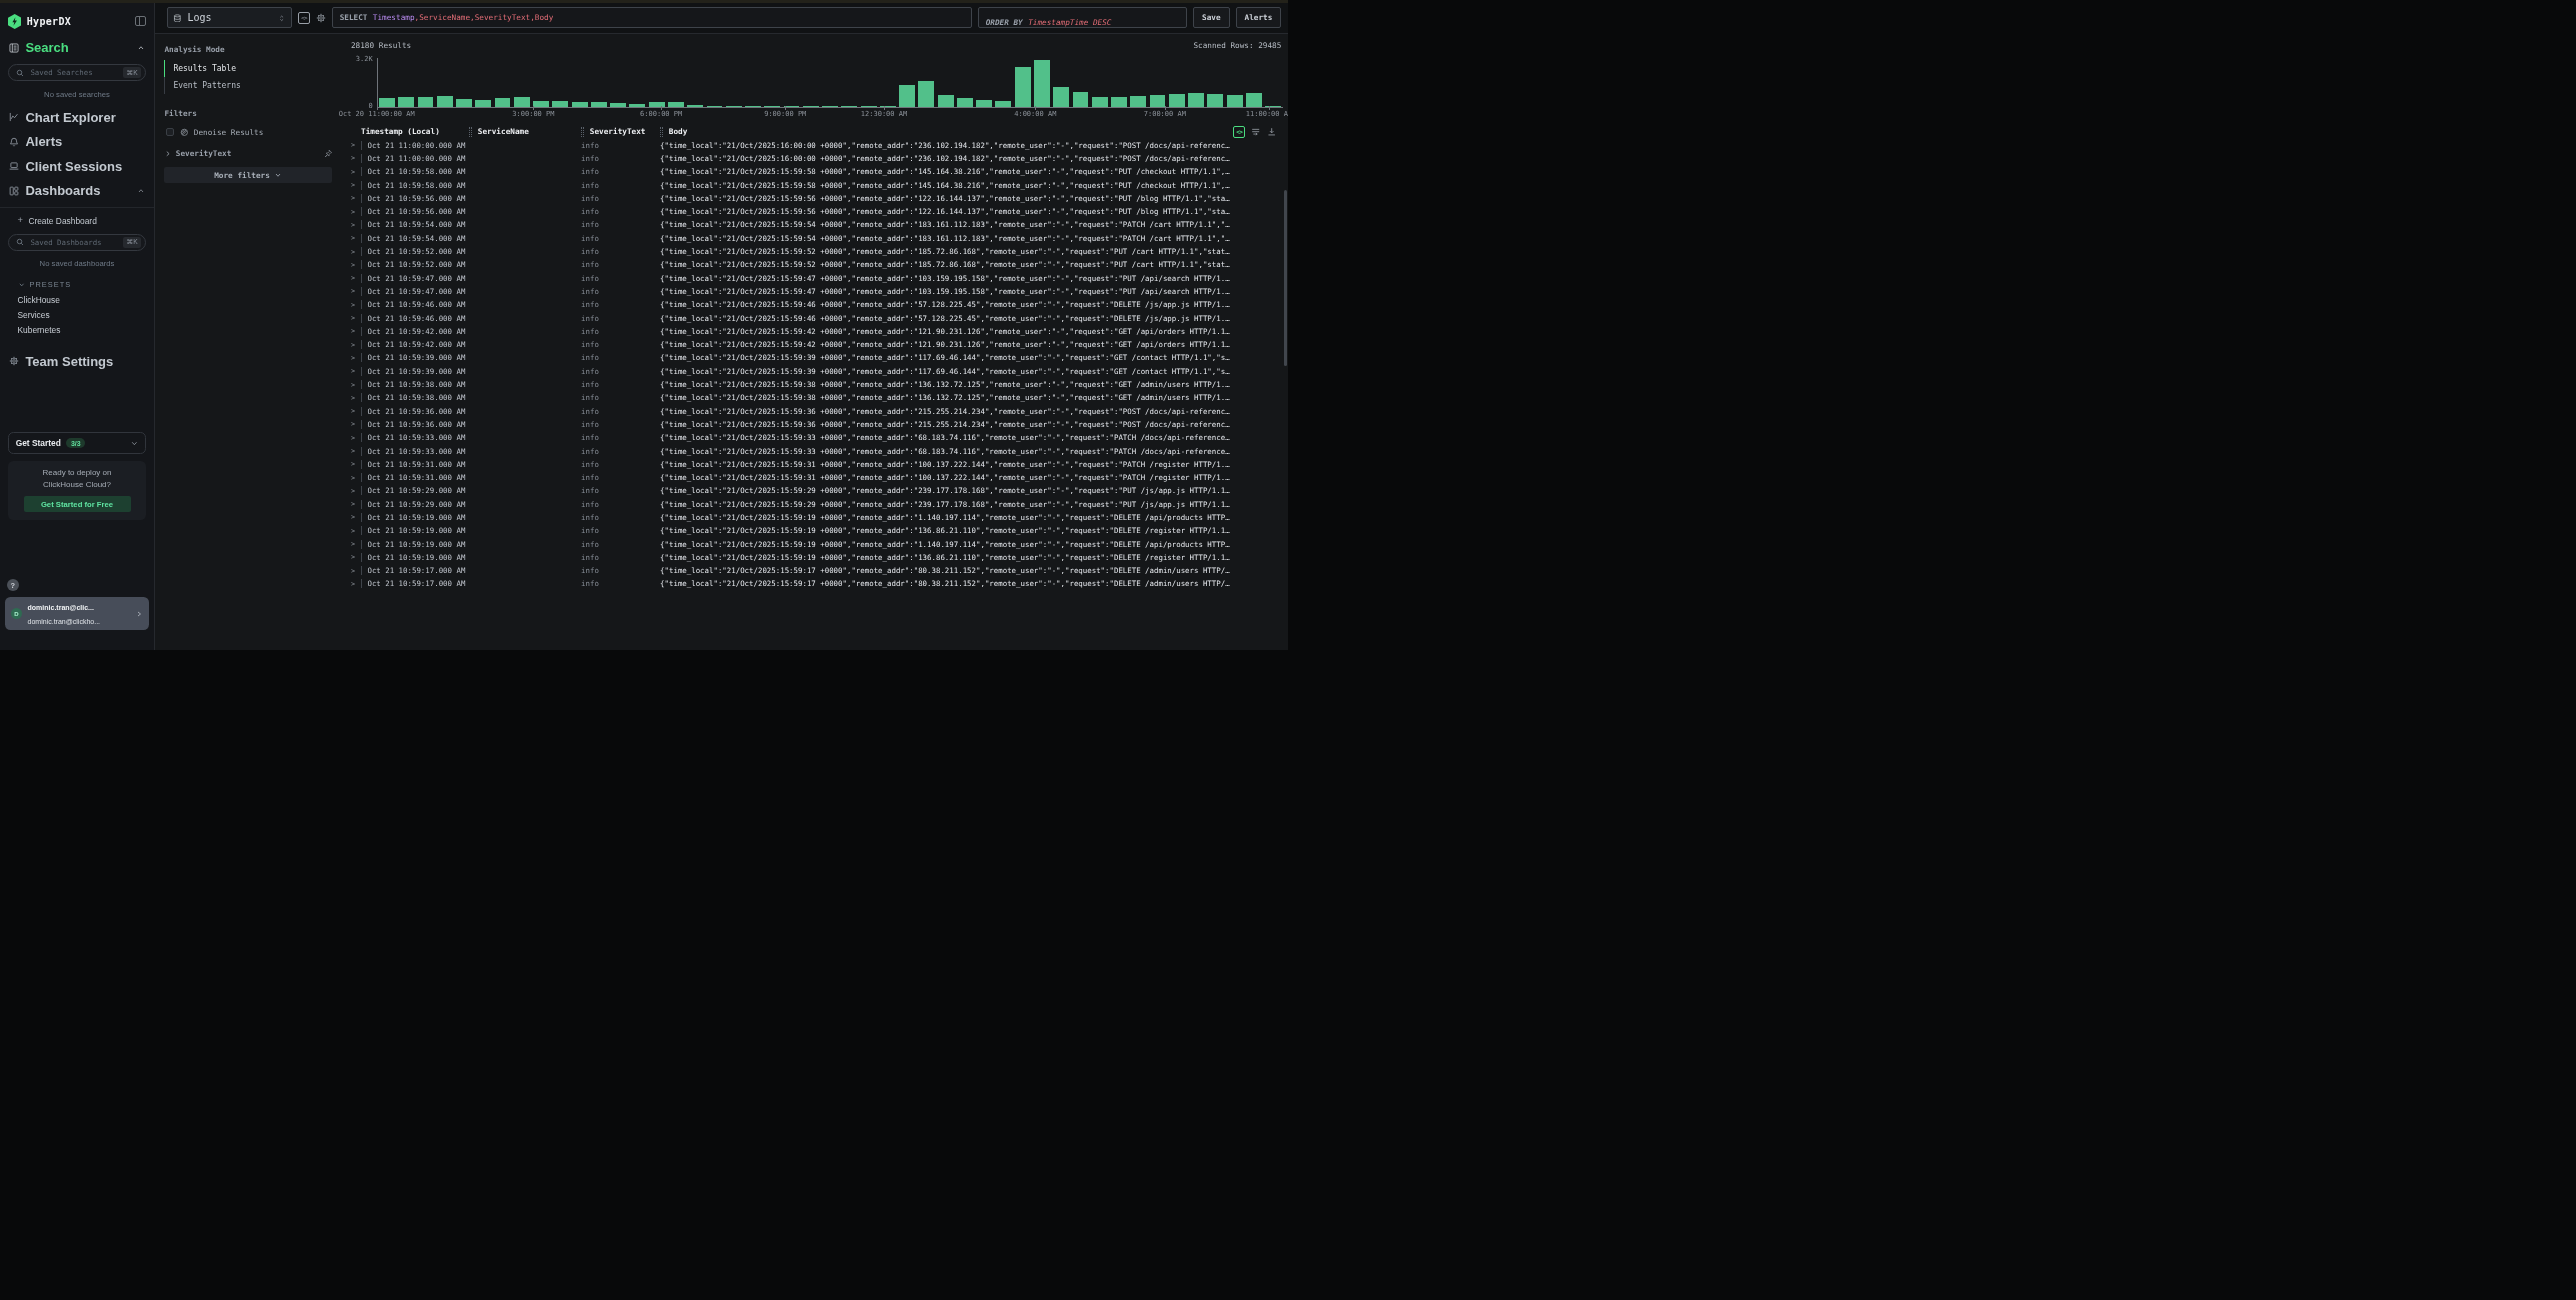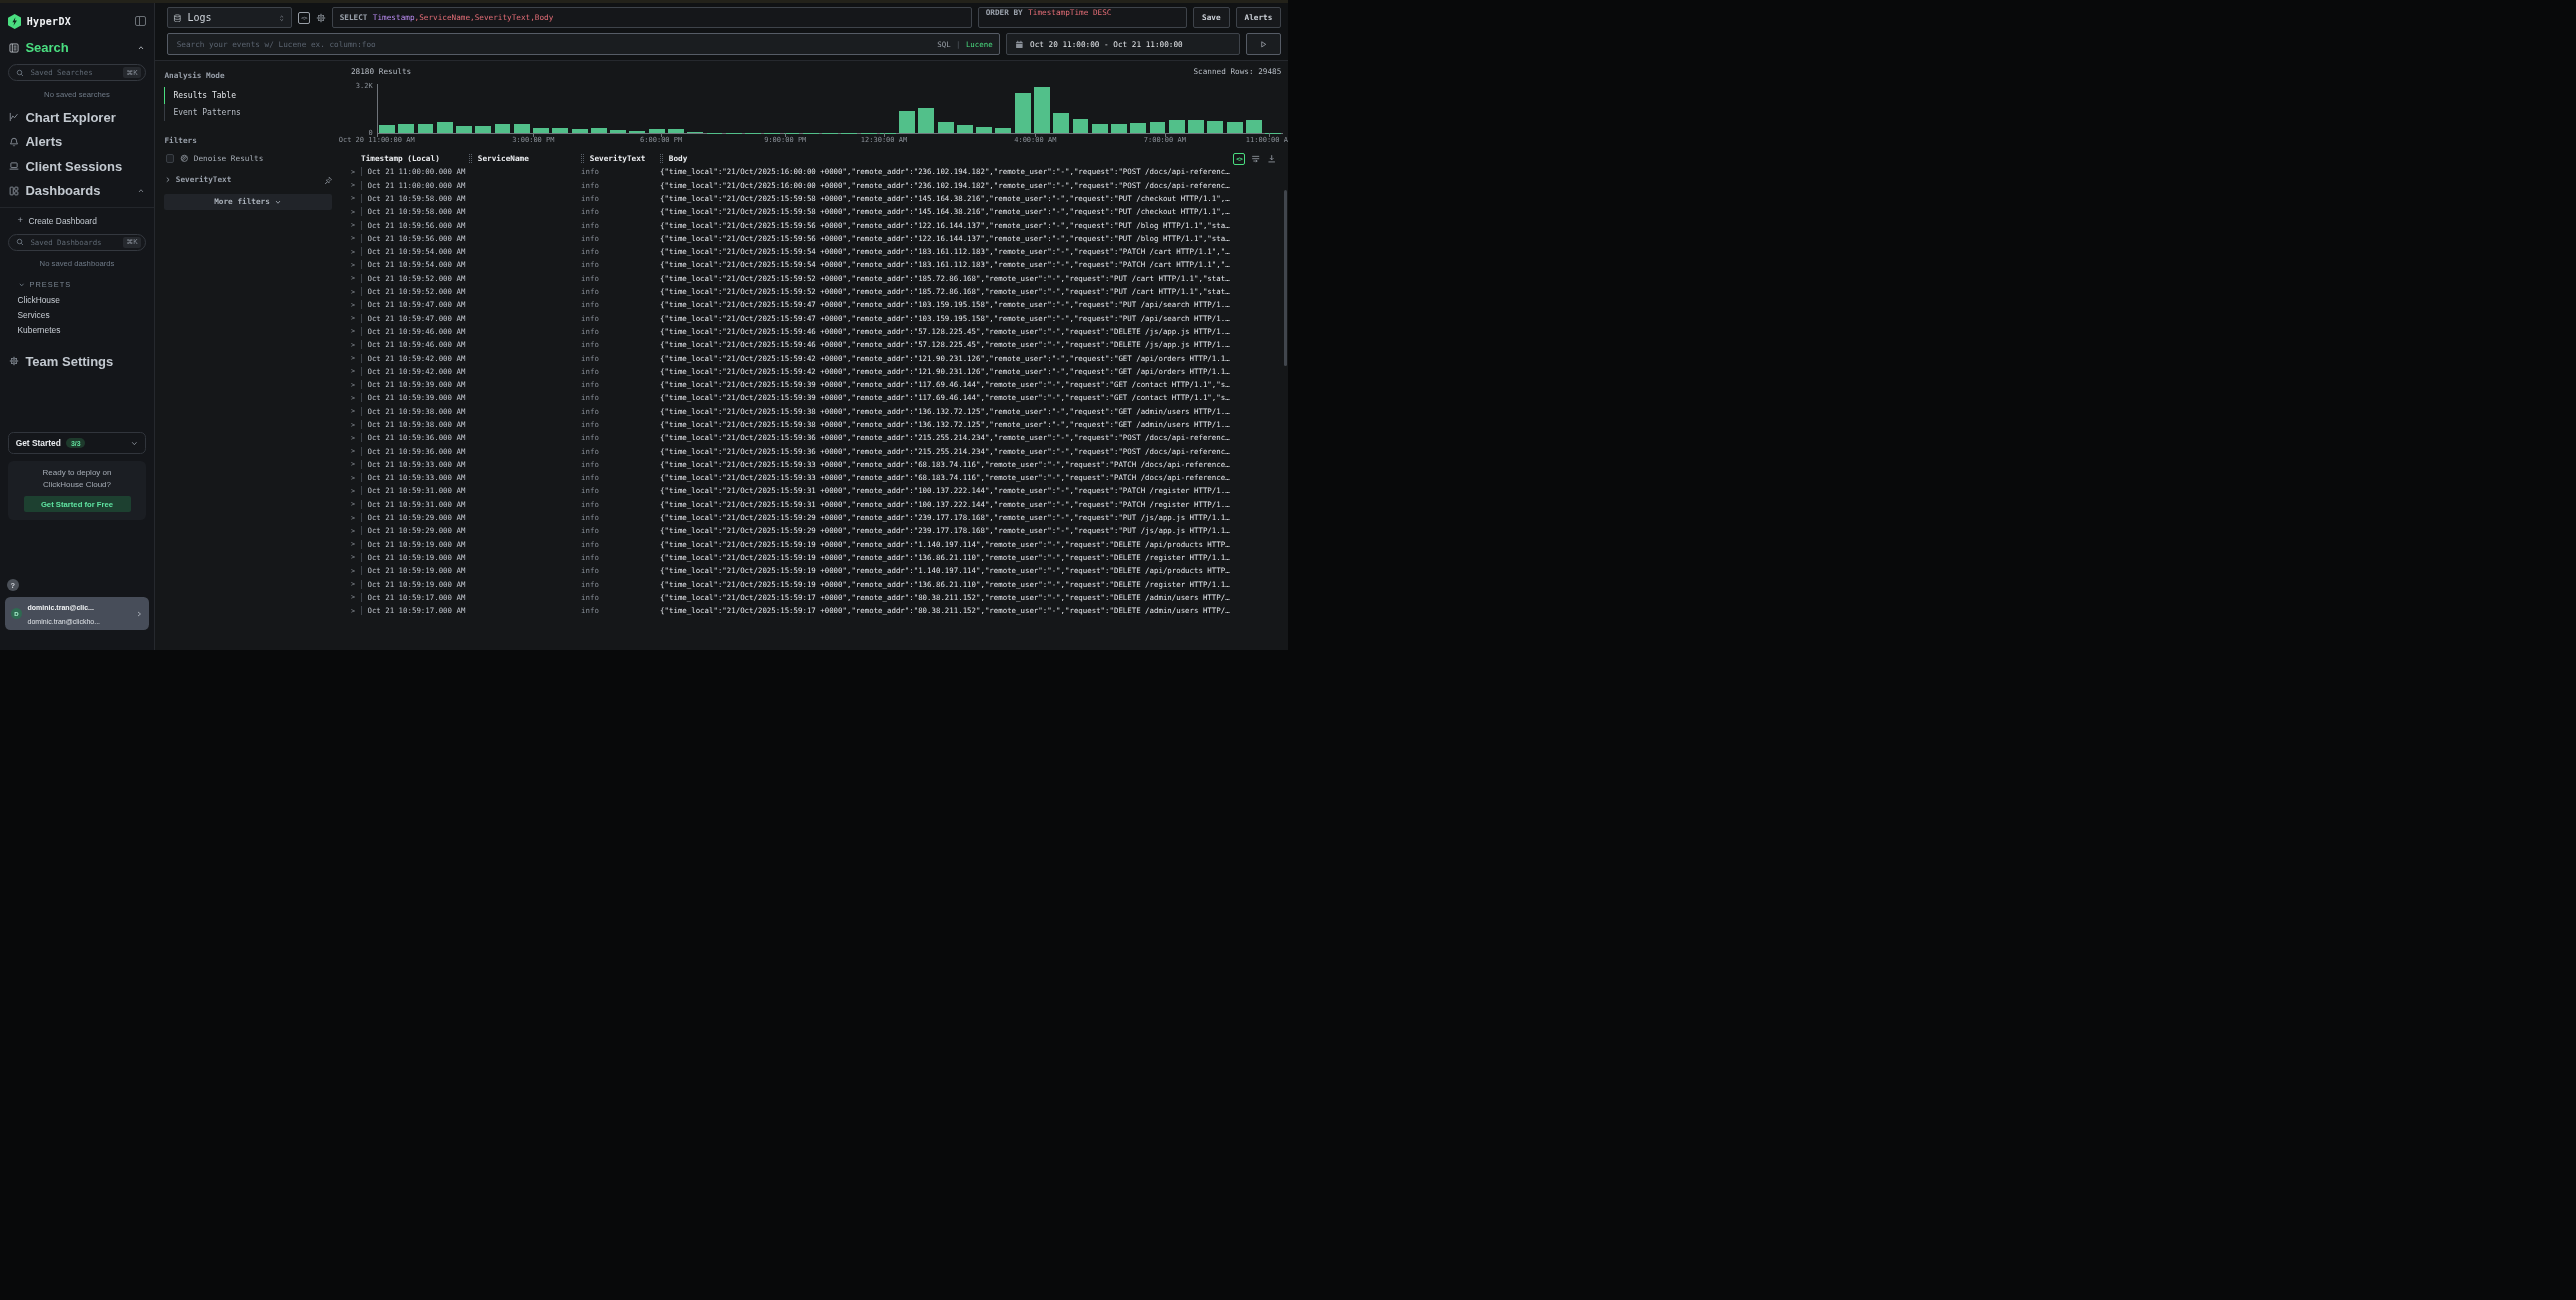--- a/index.html
+++ b/index.html
@@ -77,21 +77,21 @@
   .src-select .updown{margin-left:auto;color:#8b9199;}
   .iconbox{width:12px;height:12px;border:0.8px solid #9aa0a8;border-radius:2px;color:#9aa0a8;
            font-size:6px;display:flex;align-items:center;justify-content:center;letter-spacing:-0.7px;}
   .gearbtn{color:#9aa0a8;display:flex;align-items:center;}
   .sql-input{flex:1;height:21px;background:#15171a;border:0.7px solid #3e434a;border-radius:2px;
              display:flex;align-items:center;padding:0 6.7px;font-size:7.7px;white-space:nowrap;overflow:hidden;}
   .kw{color:#9ba2ac;font-weight:bold;margin-right:5.4px;}
   .tok-purple{color:#b98bf0;}
   .tok-red{color:#e06c75;}
   .order-input{width:209px;height:21px;background:#15171a;border:0.7px solid #3e434a;border-radius:2px;
-               display:flex;align-items:flex-start;padding:0 6.7px;font-size:7.7px;white-space:nowrap;overflow:hidden;}
+               display:flex;align-items:flex-end;padding:0 6.7px;font-size:7.7px;white-space:nowrap;overflow:hidden;font-style:italic;}
   .tb-btn{height:21px;background:#17191c;border:0.7px solid #3e434a;border-radius:2px;color:#ced3da;
           font-family:"DejaVu Sans Mono",monospace;font-size:7.7px;font-weight:bold;padding:0 8px;}
   .search-input{flex:1;height:22px;background:#1a1d20;border:0.7px solid #565c66;border-radius:2px;
                 display:flex;align-items:center;padding:0 6.7px;gap:5.4px;}
   .search-input input{flex:1;min-width:0;background:transparent;border:none;outline:none;color:#dfe3e8;
                       font-family:"DejaVu Sans Mono",monospace;font-size:7.7px;}
   .search-input input::placeholder{color:#5b6470;}
   .lang-sql{color:#9aa0a8;font-size:7.4px;}
   .lang-sep{color:#555b64;font-size:7.4px;}
   .lang-lucene{color:#4ade80;font-size:7.4px;}
@@ -325,42 +325,20 @@
             <span class="kw">SELECT</span>
             <span class="tok-purple">Timestamp</span>
               <span class="tok-red">,ServiceName,SeverityText,Body</span>
           </div>
           <div class="order-input">
             <span class="kw">ORDER BY</span>
             <span class="tok-red">TimestampTime DESC</span>
           </div>
           <button class="tb-btn">Save</button>
           <button class="tb-btn">Alerts</button>
-        </div>
-        <div class="tb-row">
-          <div class="search-input">
-            <input placeholder="Search your events w/ Lucene ex. column:foo" style="">
-            <span class="lang-sql">SQL</span>
-            <span class="lang-sep">|</span>
-            <span class="lang-lucene">Lucene</span>
-          </div>
-          <div class="date-input">
-            <svg width="8.7" height="8.7" viewBox="0 0 16 16" fill="currentColor">
-                <rect x="2" y="3" width="12" height="12" rx="1.5"></rect>
-                <rect x="4.3" y="1" width="1.6" height="3.4" rx=".8"></rect>
-                <rect x="10.1" y="1" width="1.6" height="3.4" rx=".8"></rect>
-                <rect x="2" y="6" width="12" height="1.2" fill="#1a1d20"></rect>
-              </svg>
-            <span>Oct 20 11:00:00 - Oct 21 11:00:00</span>
-          </div>
-          <button class="run-btn">
-            <svg width="8.7" height="8.7" viewBox="0 0 16 16" fill="none" stroke="currentColor" stroke-width="1.3">
-                <path d="M5 3.2v9.6l7.4-4.8z"></path>
-              </svg>
-          </button>
         </div>
       </div>
 
       <div class="content">
 
         <div class="filters-col">
           <div class="panel-h">Analysis Mode</div>
           <div class="mode-item active">Results Table</div>
           <div class="mode-item">Event Patterns</div>
 

